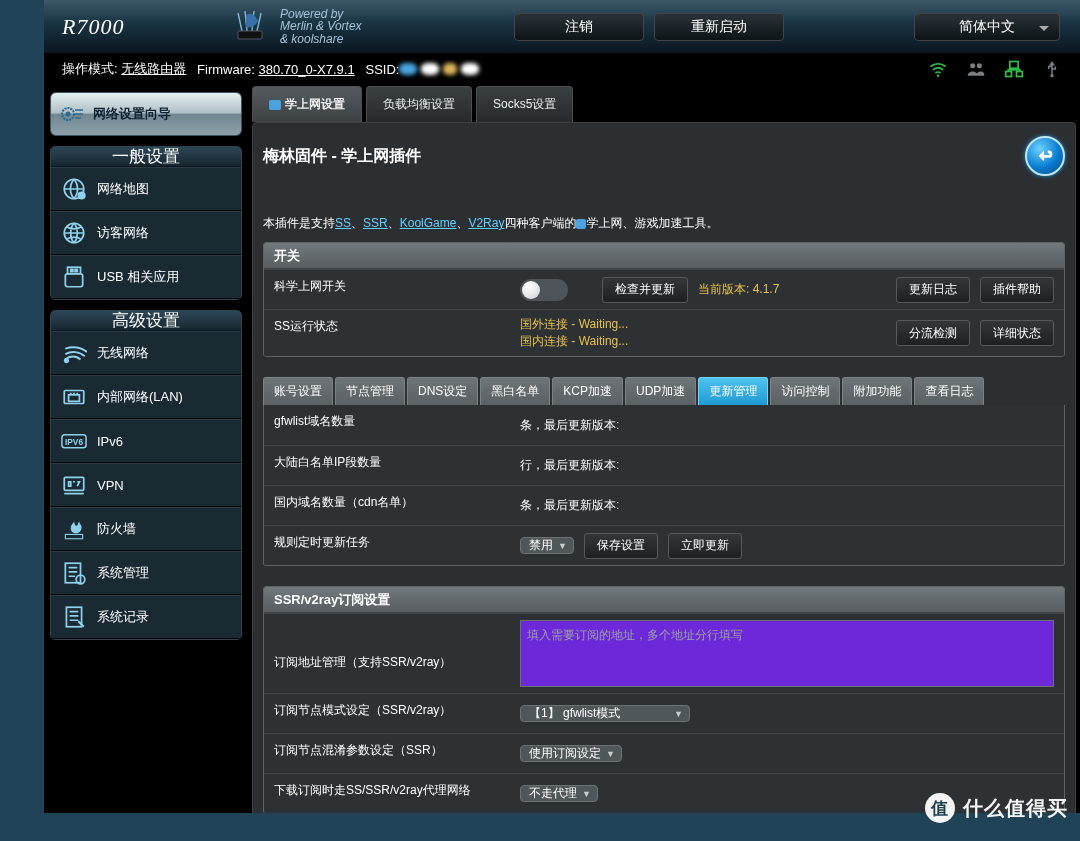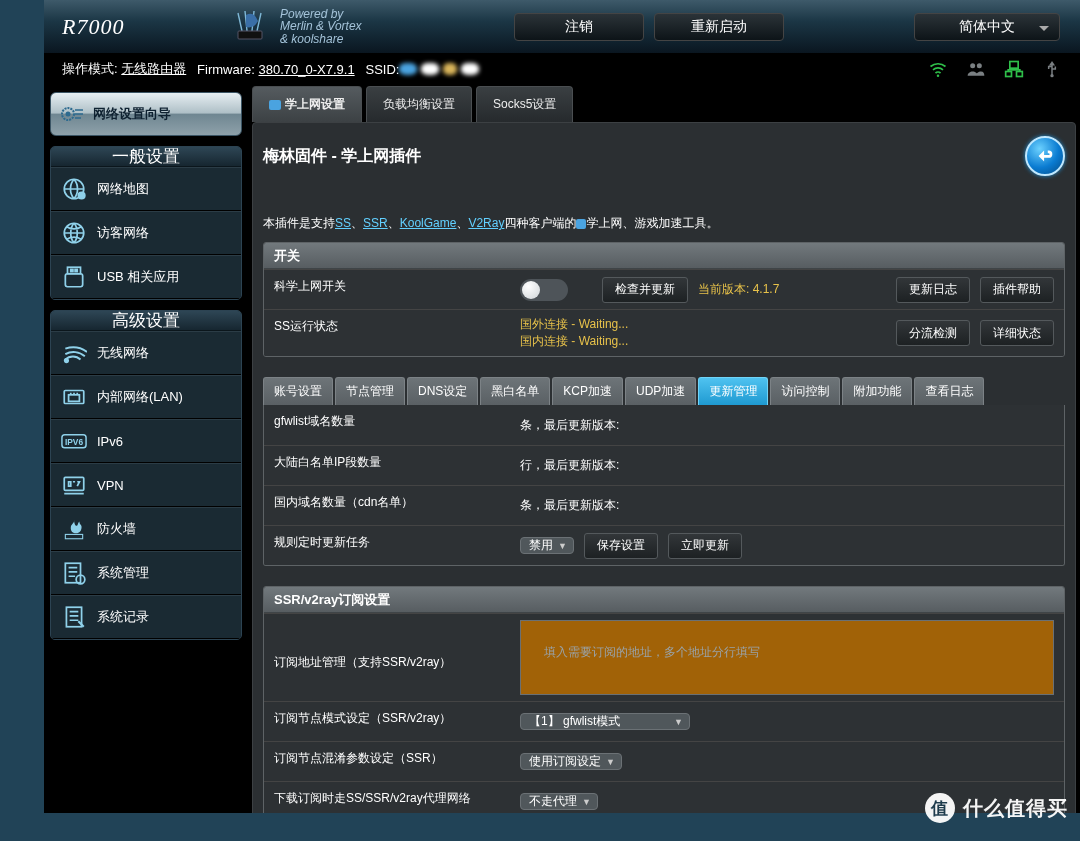--- a/index.html
+++ b/index.html
@@ -55,21 +55,21 @@
   .toggle{width:48px;height:22px;border-radius:11px;background:#4e5459;position:relative;cursor:pointer}
   .toggle::before{content:"";position:absolute;left:2px;top:2px;width:18px;height:18px;border-radius:50%;background:radial-gradient(circle at 35% 30%,#fff,#cfd4d7)}
   .btn{height:26px;padding:0 12px;background:linear-gradient(#323639,#1d2123);border:1px solid #54595c;border-radius:3px;color:#fff;font-size:12px;display:inline-flex;align-items:center;cursor:pointer}
   .y{color:#e8c24a}
   
   .subtabs{display:flex;gap:2px;margin:0 0 0 0}
   .subtab{height:28px;padding:0 10px;background:linear-gradient(#6d7478,#5a6064);border:1px solid #7c8286;border-bottom:none;border-radius:3px 3px 0 0;display:flex;align-items:center;font-size:12px;color:#fff;cursor:pointer}
   .subtab.active{background:linear-gradient(#4fc2f0,#1f9ad1);border-color:#6fd4f7}
   .select{height:17px;background:#50575b;border:1px solid #6b7175;color:#fff;padding:0 20px 0 8px;font-size:12px;border-radius:4px;position:relative;display:inline-flex;align-items:center;cursor:pointer}
   .select::after{content:"▼";position:absolute;right:6px;font-size:9px;color:#ccc}
-  textarea{width:100%;height:75px;background:#a16207;border:1px solid #6a7074;color:#fff;padding:23px;font-size:12px;resize:none}
+  textarea{width:100%;height:67px;background:#6d28d9;border:1px solid #6a7074;color:#fff;padding:6px;font-size:12px;resize:none}
   textarea::placeholder{color:#9aa3a8}
   
   .wm{position:absolute;right:12px;bottom:18px;display:flex;align-items:center;gap:8px;color:#fff;font-size:20px;font-weight:bold;opacity:.95;letter-spacing:1px}
   .wm-c{width:30px;height:30px;border-radius:50%;background:#fff;color:#1e3c4e;display:flex;align-items:center;justify-content:center;font-size:17px}
 </style>
 </head>
 <body>
 
 <div class="frame">
 

